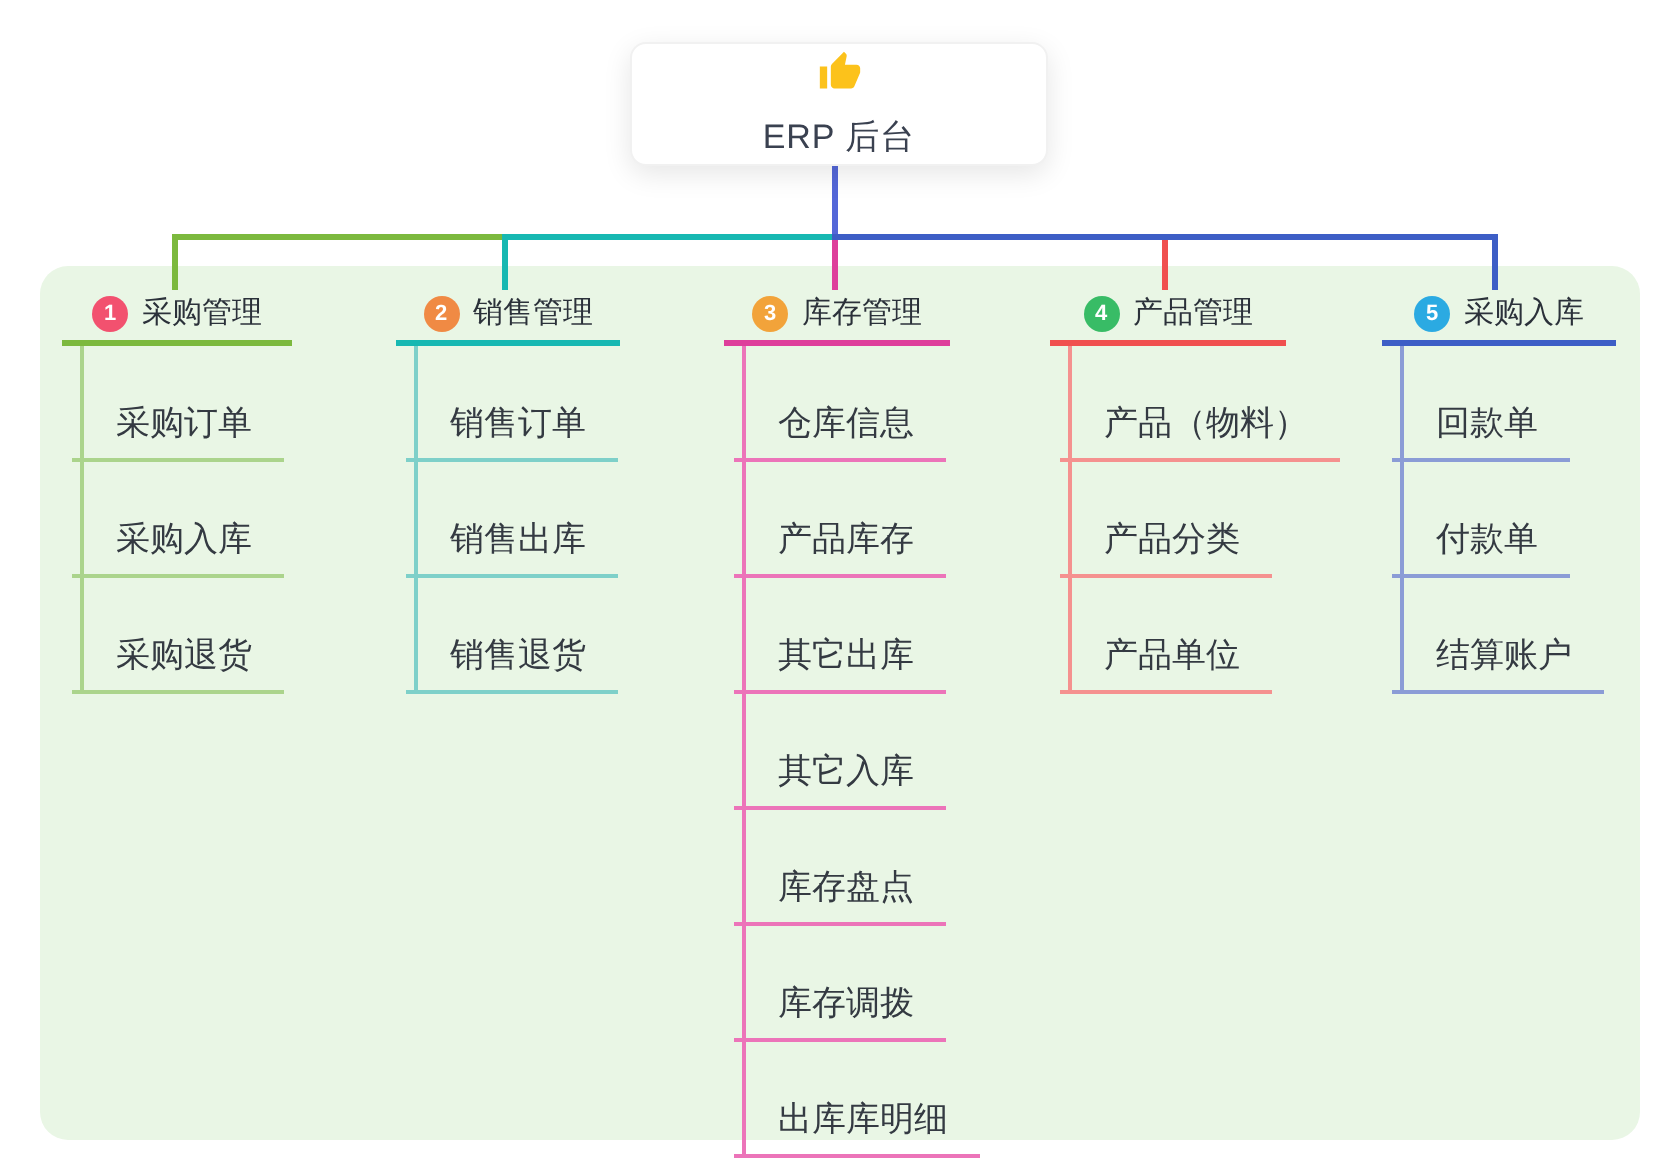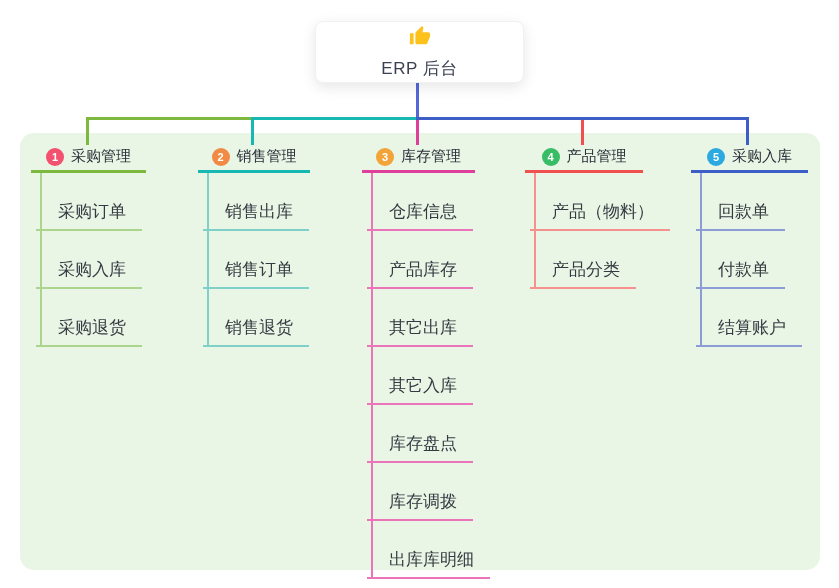--- a/index.html
+++ b/index.html
@@ -143,22 +143,22 @@
     </div>
   </div>
 
   <div class="branch branch-2" style="--main: #17B8B2; --child: #7ED0C9; --badge: #F08A44;">
     <div class="branch-title">
       <span class="badge">2</span>
       <span>销售管理</span>
     </div>
     <div class="children">
       <div class="spine"></div>
+      <div class="child">销售订单</div>
       <div class="child">销售出库</div>
-      <div class="child">销售订单</div>
       <div class="child">销售退货</div>
     </div>
   </div>
 
   <div class="branch branch-3" style="--main: #DE3F9B; --child: #EC74B9; --badge: #F2A33A;">
     <div class="branch-title">
       <span class="badge">3</span>
       <span>库存管理</span>
     </div>
     <div class="children">
@@ -175,20 +175,21 @@
 
   <div class="branch branch-4" style="--main: #F0504F; --child: #F5918F; --badge: #38BC66;">
     <div class="branch-title">
       <span class="badge">4</span>
       <span>产品管理</span>
     </div>
     <div class="children">
       <div class="spine"></div>
       <div class="child">产品（物料）</div>
       <div class="child">产品分类</div>
+      <div class="child">产品单位</div>
     </div>
   </div>
 
   <div class="branch branch-5" style="--main: #3D5EC6; --child: #8B9CD6; --badge: #2BAAE2;">
     <div class="branch-title">
       <span class="badge">5</span>
       <span>采购入库</span>
     </div>
     <div class="children">
       <div class="spine"></div>

